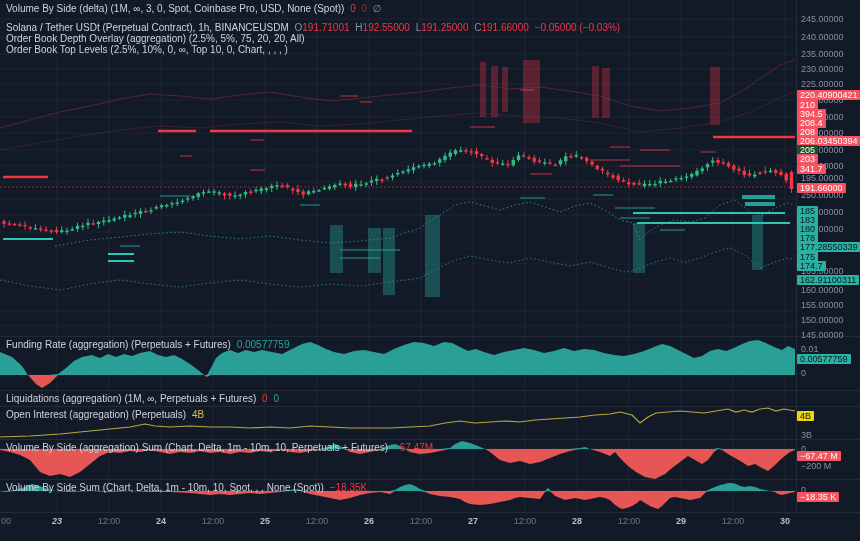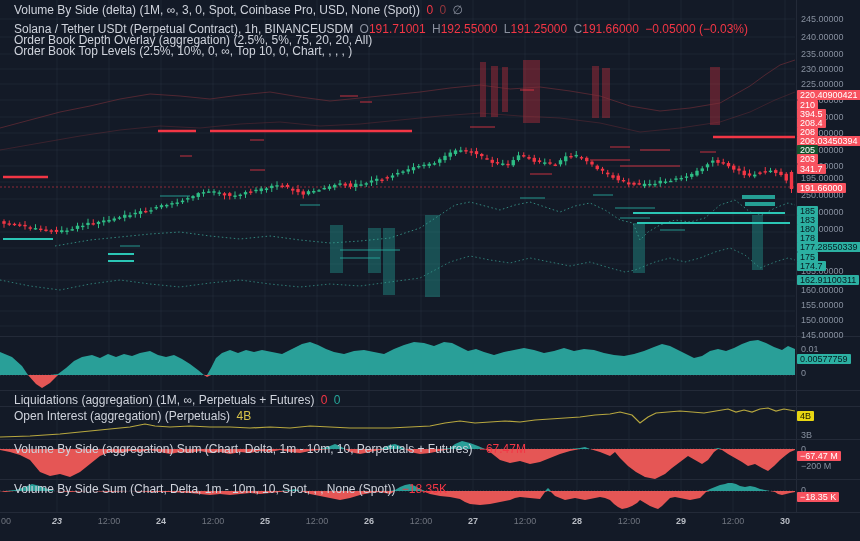--- a/index.html
+++ b/index.html
@@ -1,19 +1,19 @@
 <!DOCTYPE html>
 <html><head>
 <meta charset="utf-8">
 <style>
   html,body{margin:0;padding:0;background:#0d1117;}
   #app{position:relative;width:860px;height:541px;background:#131a27;overflow:hidden;
        font-family:"Liberation Sans",sans-serif;-webkit-font-smoothing:antialiased;}
   #chart-svg{position:absolute;left:0;top:0;}
-  .legend-row{position:absolute;left:14px;font-size:12px;color:#cfd3dc;white-space:nowrap;z-index:6;}
+  .legend-row{position:absolute;left:6px;font-size:10px;color:#cfd3dc;white-space:nowrap;z-index:6;}
   .legend-row .dim{color:#8a909e;}
   .legend-row .red{color:#f23645;}
   .legend-row .dred{color:#93353c;}
   .legend-row .teal{color:#26a69a;}
   .legend-row .yellow{color:#d6c24a;}
   .legend-row span{margin-right:3px;}
   .axis-label{position:absolute;left:801px;font-size:9px;color:#87909f;white-space:nowrap;z-index:3;}
   .badge{position:absolute;left:797px;font-size:9px;line-height:10px;padding:0 3px;
          white-space:nowrap;border-radius:1px;z-index:4;}
   .time-label{position:absolute;font-size:9px;color:#6f747f;white-space:nowrap;z-index:3;transform:translateX(-50%);}
@@ -444,20 +444,24 @@
   <span class="dim" style="margin-right:0">C</span><span class="red">191.66000</span>
   <span class="red">−0.05000 (−0.03%)</span>
 </div>
 <div class="legend-row" style="top:33px">
   <span>Order Book Depth Overlay (aggregation) (2.5%, 5%, 75, 20, 20, All)</span>
 </div>
 <div class="legend-row" style="top:44px">
   <span>Order Book Top Levels (2.5%, 10%, 0, ∞, Top 10, 0, Chart, , , , )</span>
 </div>
 
+<div class="legend-row" style="top:339px">
+  <span>Funding Rate (aggregation) (Perpetuals + Futures)</span>
+  <span class="teal">0.00577759</span>
+</div>
 <div class="legend-row" style="top:393px">
   <span>Liquidations (aggregation) (1M, ∞, Perpetuals + Futures)</span>
   <span class="red">0</span>
   <span class="teal">0</span>
 </div>
 <div class="legend-row" style="top:409px">
   <span>Open Interest (aggregation) (Perpetuals)</span>
   <span class="yellow">4B</span>
 </div>
 <div class="legend-row" style="top:442px">

